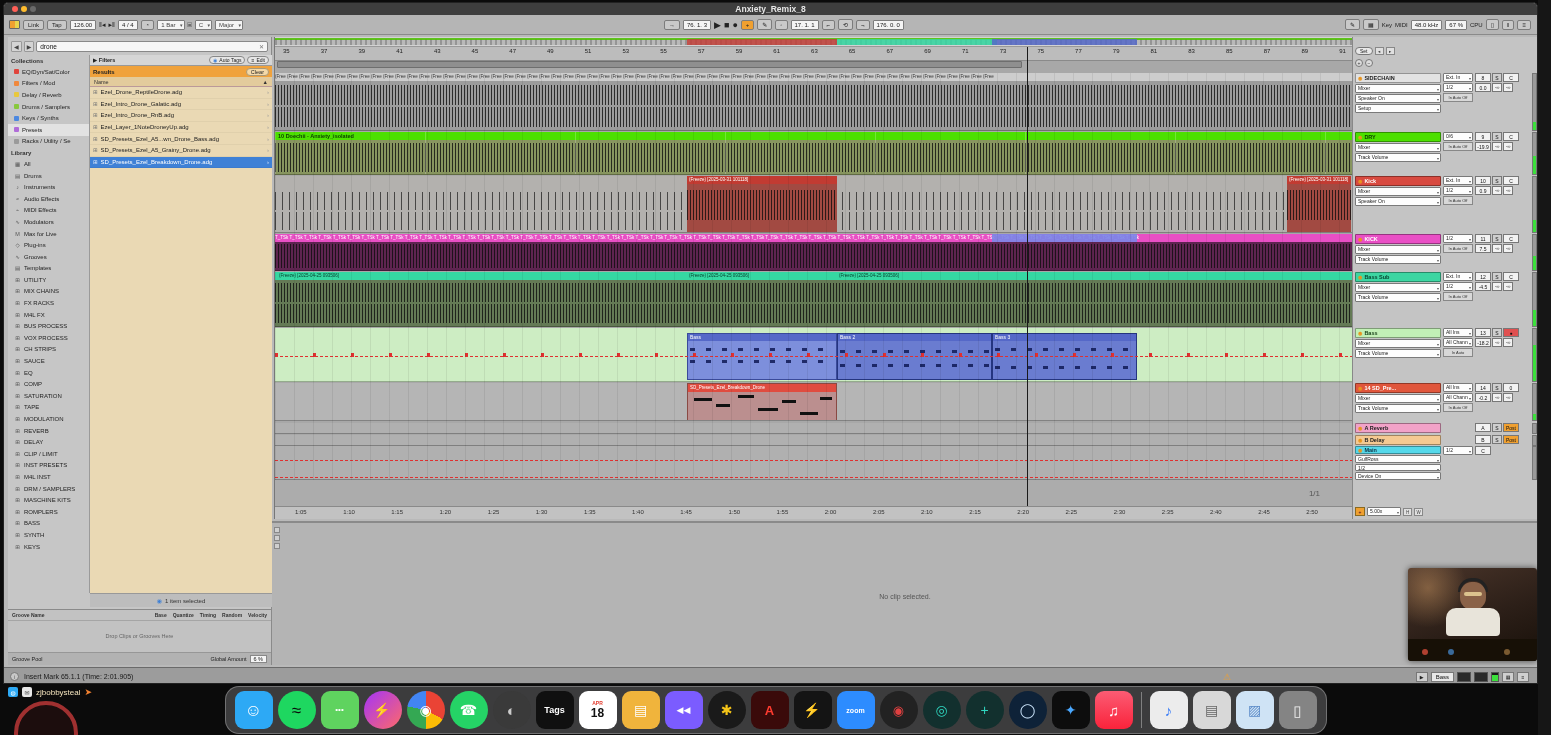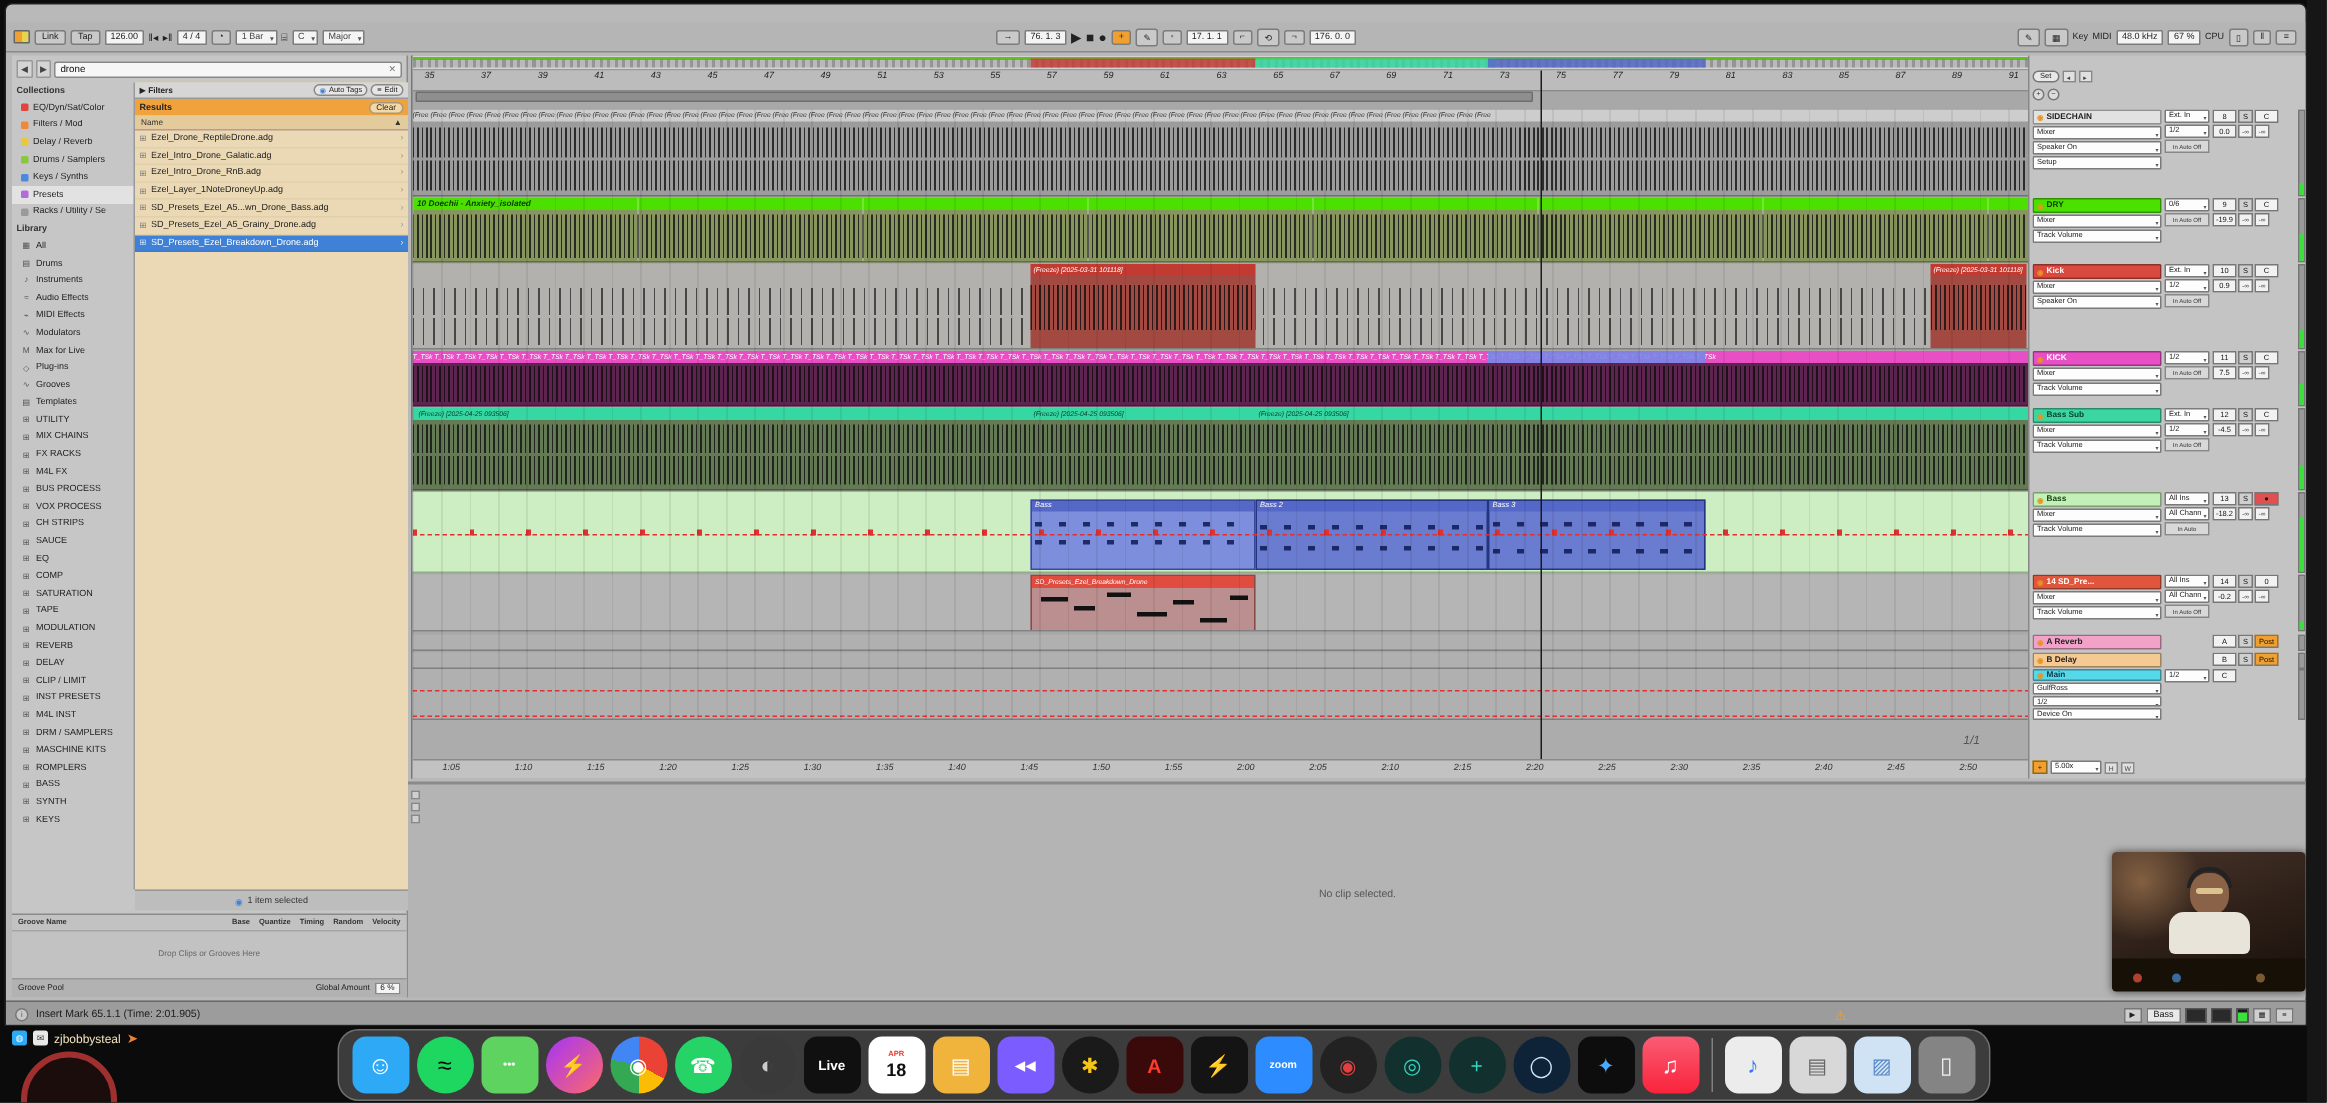--- a/index.html
+++ b/index.html
@@ -1,17 +1,17 @@
 <!DOCTYPE html>
 <html><head>
 <meta charset="utf-8">
 <style>
 *{margin:0;padding:0;box-sizing:border-box;}
 html,body{width:1551px;height:735px;overflow:hidden;background:#0b0b0b;font-family:"Liberation Sans",sans-serif;}
-.abs{position:absolute;font-style:italic;}
+.abs{position:absolute;}
 #screen{position:relative;width:1551px;height:735px;background:#0b0b0b;overflow:hidden;}
 
 
 #app{position:absolute;left:3px;top:2px;width:1535px;height:682px;background:#b9b9b9;border:1px solid #222;border-radius:5px 5px 0 0;overflow:hidden;}
 #titlebar{position:absolute;left:0;top:0;width:100%;height:12px;background:#3e3e3e;display:flex;align-items:center;justify-content:center;}
 .tlight{position:absolute;top:3px;width:6px;height:6px;border-radius:50%;}
 #titlebar .title{font-size:8.5px;font-weight:bold;color:#e6e6e6;}
 
 
 #transport{position:absolute;left:0;top:12px;width:100%;height:20px;background:#b5b5b5;border-bottom:1px solid #8a8a8a;display:flex;align-items:center;padding:0 5px;font-size:6px;color:#222;}
@@ -163,20 +163,26 @@
 .wc-gear{position:absolute;bottom:6px;width:6px;height:6px;border-radius:50%;}
 #rightstrip{position:absolute;left:1538px;top:0;width:13px;height:735px;background:#161616;}
 </style>
 </head>
 <body>
 
 <div id="screen">
 
   <div id="app">
 
+    <div id="titlebar">
+      <span class="tlight" style="left:8px;background:#ff5f57"></span>
+      <span class="tlight" style="left:17px;background:#febc2e"></span>
+      <span class="tlight" style="left:26px;background:#6a6a6a"></span>
+      <span class="title">Anxiety_Remix_8</span>
+    </div>
 
     <div id="transport">
       <div class="tgroup">
         <span class="midi-ind"></span>
         <span class="tbtn">Link</span>
         <span class="tbtn">Tap</span>
         <span class="tbox">126.00</span>
         <span class="ticon">‖◂</span>
         <span class="ticon">▸‖</span>
         <span class="tbox">4 / 4</span>
@@ -1040,21 +1046,21 @@
         <div class="dock-icon" style="background: rgb(37, 211, 102); border-radius: 50%;">
           <span class="dock-glyph" style="color: rgb(255, 255, 255); font-size: 14px;">☎</span>
 
         </div>
         <div class="dock-icon" style="background: rgb(58, 58, 58); border-radius: 50%;">
           <span class="dock-glyph" style="color: rgb(204, 204, 204); font-size: 15px;">◐</span>
 
         </div>
         <div class="dock-icon" style="background: rgb(16, 16, 16); border-radius: 9px;">
 
-          <span class="dock-main" style="color: rgb(255, 255, 255); font-size: 9px;">Live</span>
+          <span class="dock-main" style="color: rgb(255, 255, 255); font-size: 9px;">Tags</span>
         </div>
         <div class="dock-icon" style="background: rgb(255, 255, 255); border-radius: 9px;">
 
           <span class="dock-top">APR</span>
           <span class="dock-main" style="color: rgb(17, 17, 17); font-size: 12px;">18</span>
         </div>
         <div class="dock-icon" style="background: rgb(240, 180, 60); border-radius: 9px;">
           <span class="dock-glyph" style="color: rgb(255, 255, 255); font-size: 14px;">▤</span>
 
         </div>

